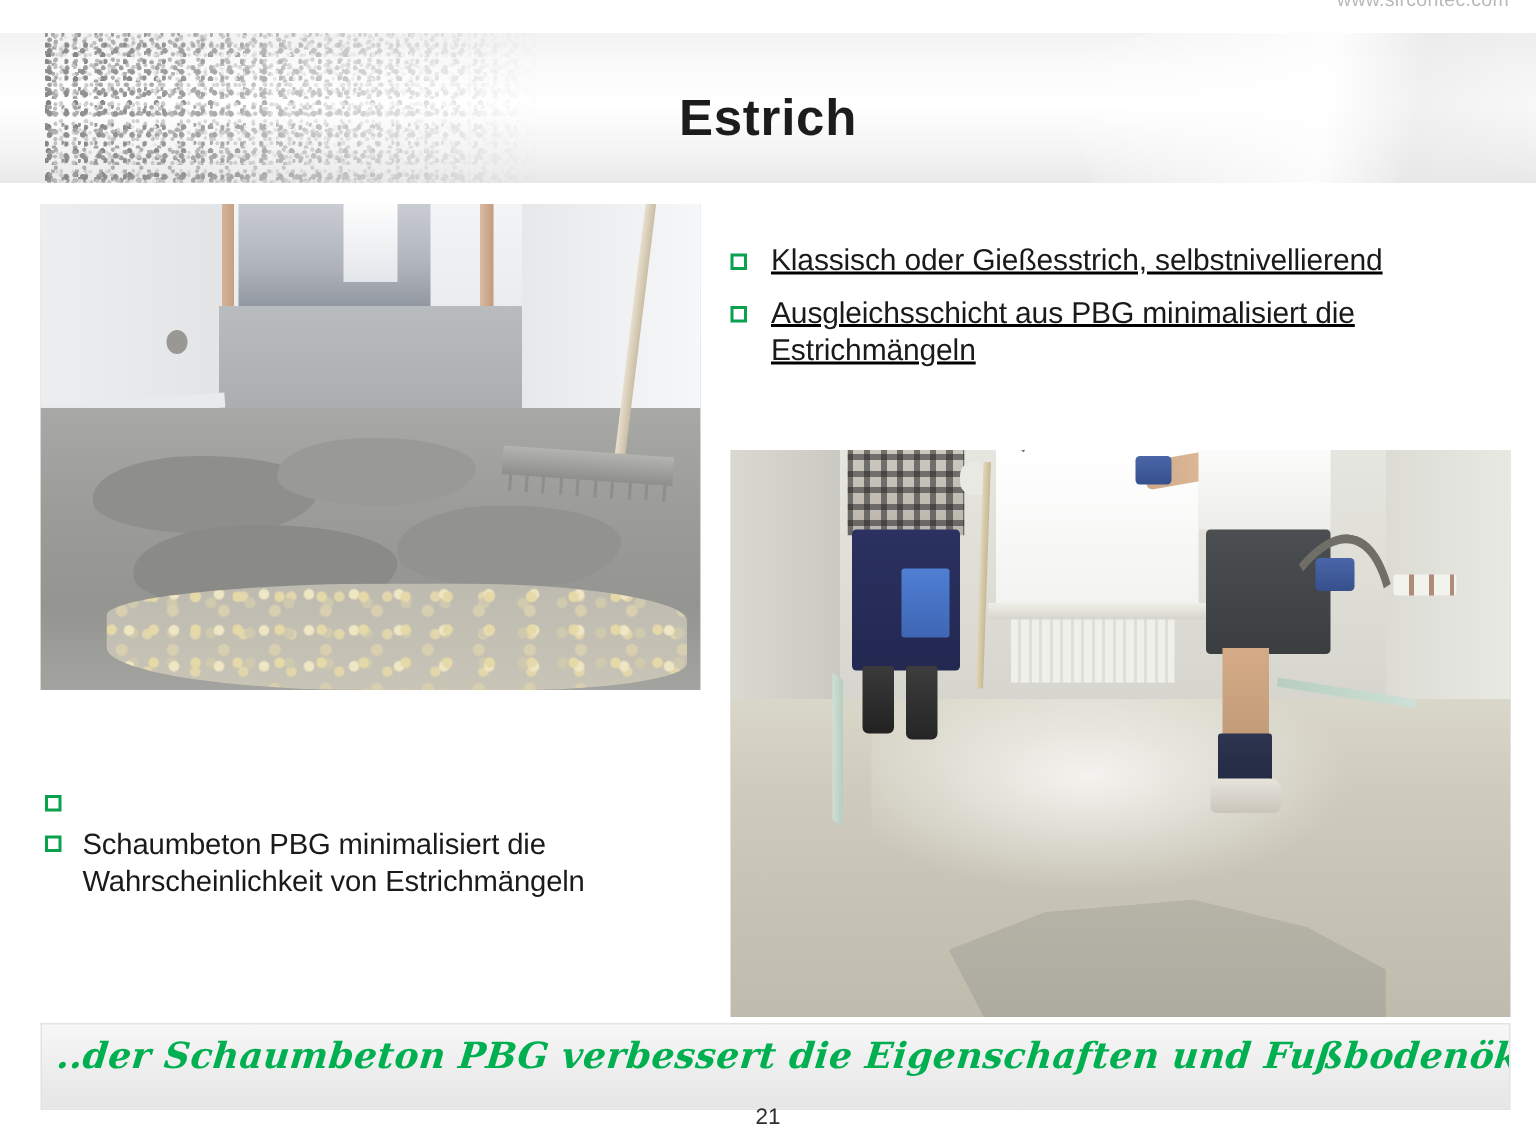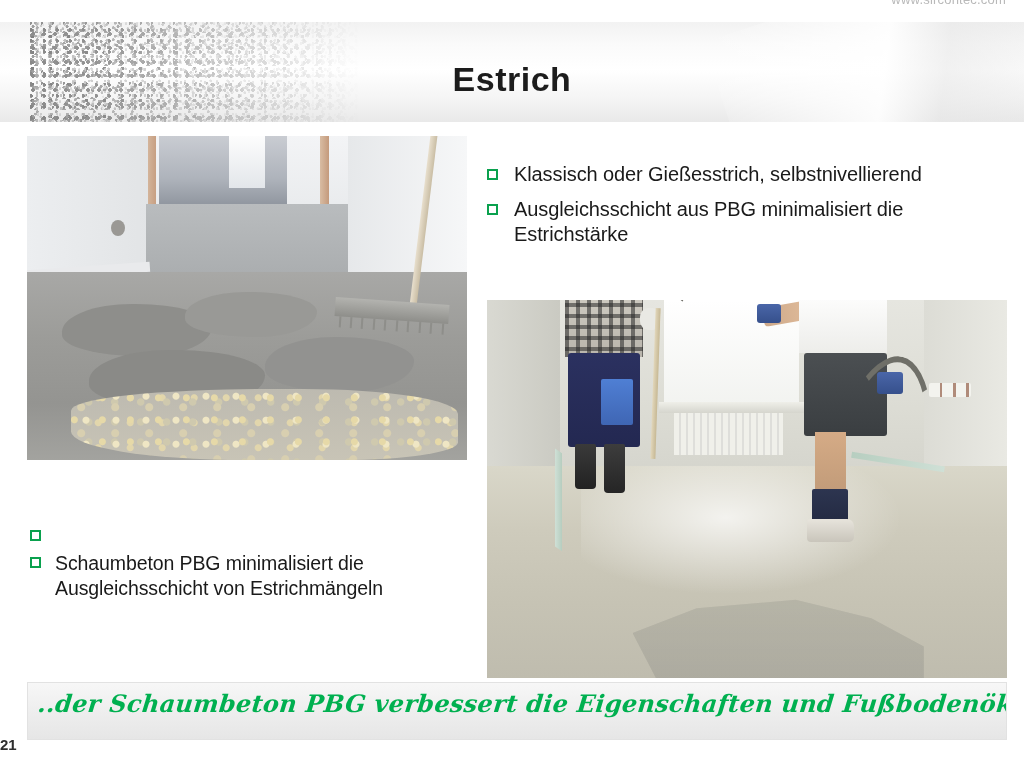--- a/index.html
+++ b/index.html
@@ -58,21 +58,21 @@
     position:absolute;right:18px;top:-8px;
     font-size:13px;color:#b9b9b9;letter-spacing:.2px;
   }
   .slide-title{
     position:absolute;left:0;top:60px;width:1024px;text-align:center;
     font-size:34px;font-weight:bold;color:#1c1c1c;letter-spacing:.5px;
   }
 
   
   .bullets{position:absolute;}
-  .bullets.right{left:487px;top:162px;width:520px;}
+  .bullets.right{left:487px;top:162px;width:520px;text-decoration:underline;}
   .bullets.left{left:30px;top:524px;width:450px;}
   .bullet{display:flex;align-items:flex-start;margin-bottom:10px;}
   .bullet .marker{
     flex:0 0 auto;width:11px;height:11px;
     border:2px solid #0aa14e;background:#ffffff;
     margin-top:7px;margin-right:16px;box-sizing:border-box;
   }
   .bullet .btext{
     font-size:20px;line-height:1.26;color:#1a1a1a;letter-spacing:-.1px;
   }
@@ -221,22 +221,22 @@
     color:#ffffff;font-size:28px;font-weight:bold;font-style:italic;
     line-height:38px;letter-spacing:-1px;text-align:center;
     font-family:"DejaVu Sans","Liberation Sans",sans-serif;
   }
   .logo-contec{
     position:absolute;left:72px;top:10px;
     color:#141414;font-size:29px;font-weight:bold;line-height:38px;letter-spacing:-1.2px;
     font-family:"DejaVu Sans","Liberation Sans",sans-serif;
   }
   .page-num{
-    position:absolute;left:0;top:736px;width:1024px;
-    font-size:15px;color:#2e2e2e;font-weight:bold;
+    position:absolute;left:0;top:736px;width:1024px;text-align:center;
+    font-size:15px;color:#2e2e2e;
   }
 </style>
 </head>
 <body>
 
 <div class="slide">
 
   <div class="header">
     <div class="header-sheen"></div>
     <div class="foam"></div>
@@ -276,21 +276,21 @@
     </div>
   </div>
 
   <div class="bullets right">
     <div class="bullet">
       <span class="marker"></span>
       <span class="btext">Klassisch oder Gießesstrich, selbstnivellierend</span>
     </div>
     <div class="bullet">
       <span class="marker"></span>
-      <span class="btext">Ausgleichsschicht aus PBG minimalisiert die Estrichstärke</span>
+      <span class="btext">Ausgleichsschicht aus PBG minimalisiert die Estrichmängeln</span>
     </div>
   </div>
 
   <div class="photo" id="photo-right">
     <div class="pr-wall-back"></div>
     <div class="pr-wall-left"></div>
     <div class="pr-wall-right"></div>
     <div class="pr-window"></div>
     <div class="pr-sill"></div>
     <div class="pr-radiator"></div>
@@ -321,21 +321,21 @@
     <div class="hose" style="left:34%;top:-8%;width:22%;height:58%;transform:rotate(-6deg);"></div>
     <div class="hose" style="left:62%;top:14%;width:20%;height:86%;border-width:6px;transform:rotate(12deg);"></div>
   </div>
 
   <div class="bullets left">
     <div class="bullet">
       <span class="marker"></span>
     </div>
     <div class="bullet">
       <span class="marker"></span>
-      <span class="btext">Schaumbeton PBG minimalisiert die Ausgleichsschicht von Estrichmängeln</span>
+      <span class="btext">Schaumbeton PBG minimalisiert die Wahrscheinlichkeit von Estrichmängeln</span>
     </div>
   </div>
 
   <div class="footer">
     <div class="footer-tag">..der Schaumbeton PBG verbessert die Eigenschaften und Fußbodenökonomik</div>
   </div>
   <div class="page-num">21</div>
 
 </div>
 

